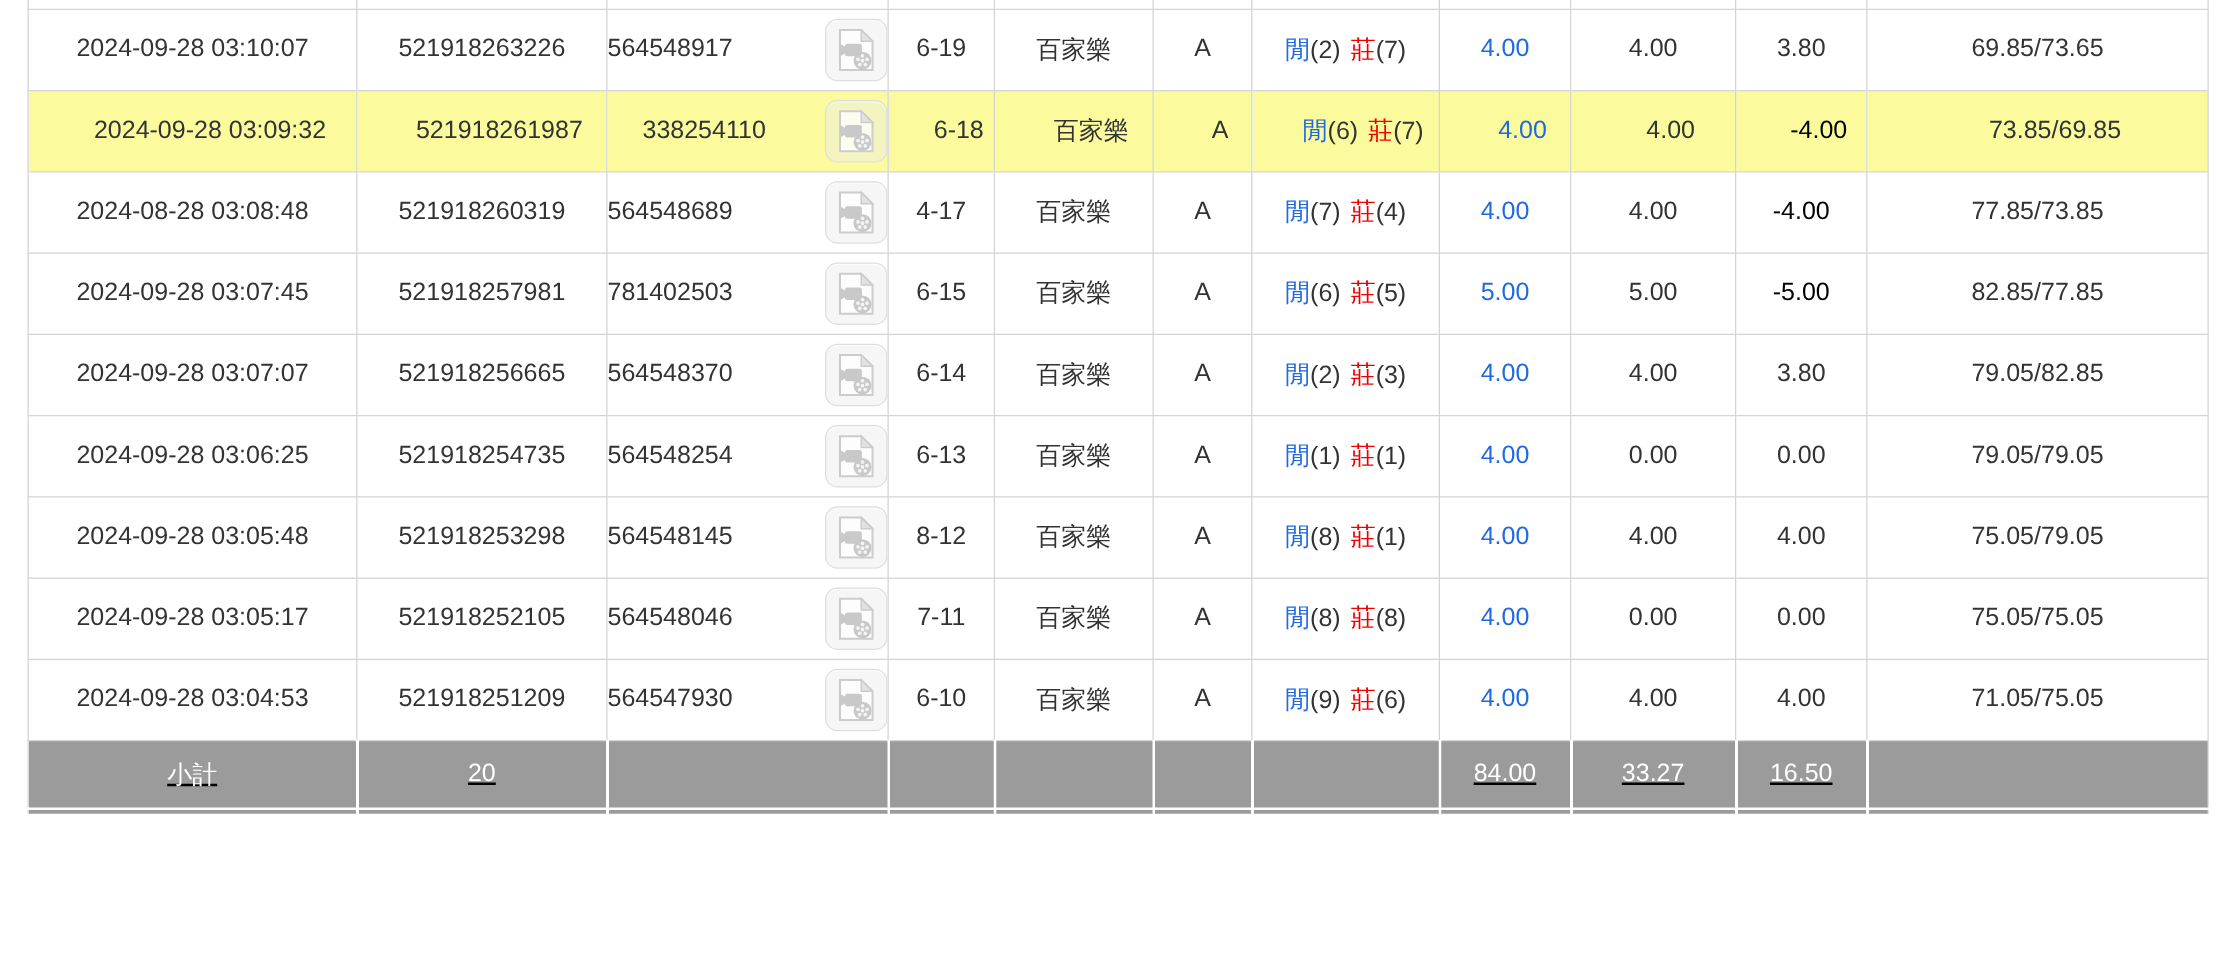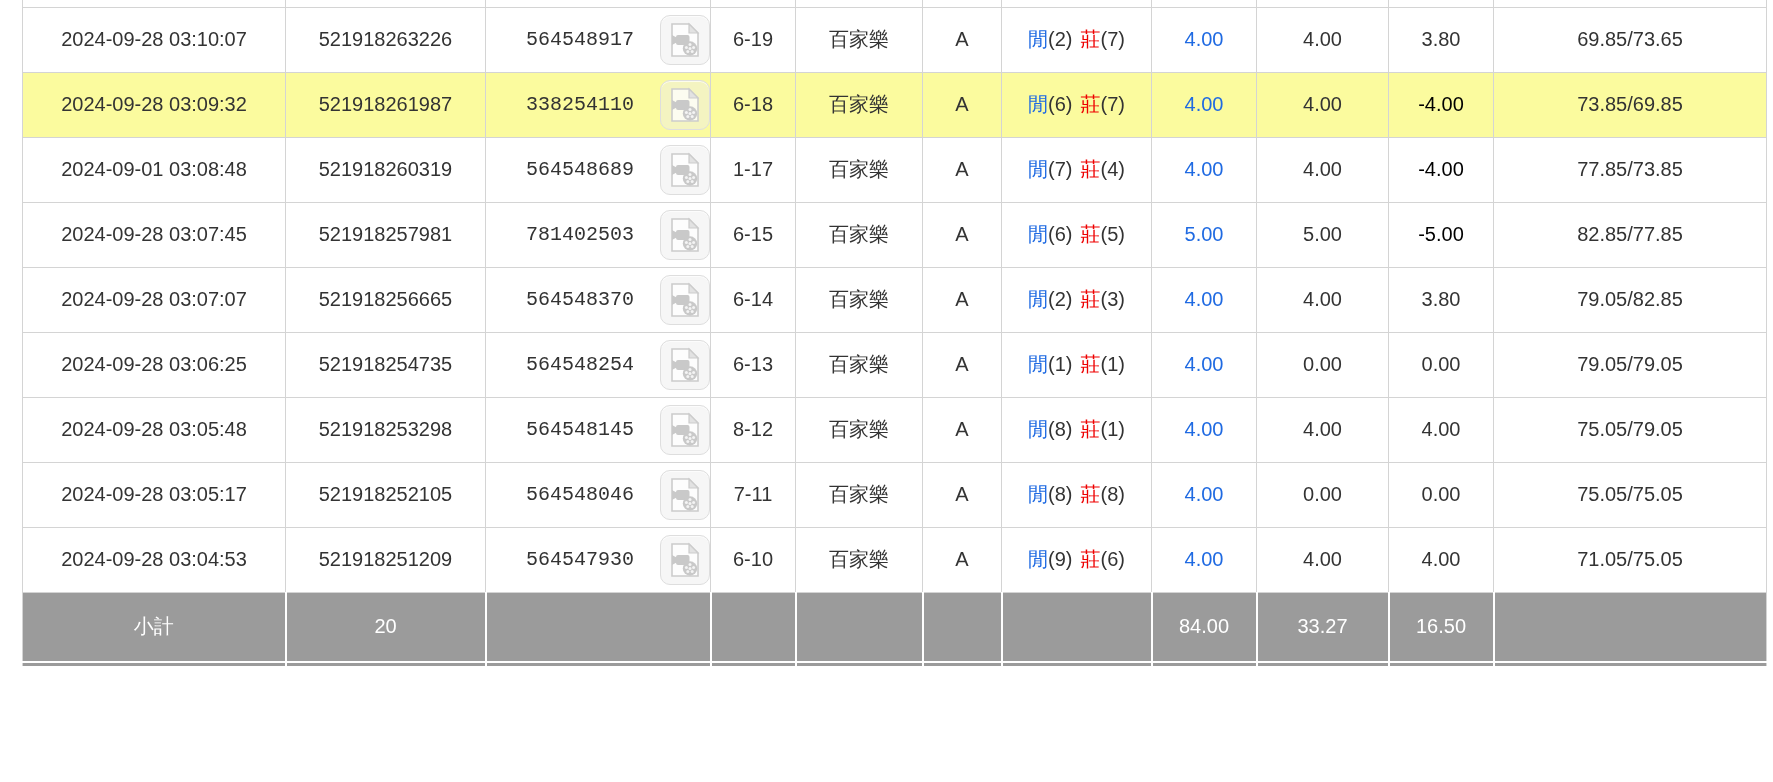--- a/index.html
+++ b/index.html
@@ -13,35 +13,35 @@
   }
   td{
     border:1px solid #d4d4d4;
     text-align:center;vertical-align:middle;
     font-size:20px;color:#333;padding:0;overflow:hidden;white-space:nowrap;
   }
   tr.sliver-top{height:7px;}
   tr.sliver-top td{border-top:none;background:#fff;}
   tr.data{height:65px;}
   tr.data td{background:#fff;}
-  tr.data.hl td{background:#fbfb9e;}
-  .round-wrap{display:flex;align-items:center;justify-content:flex-end;gap:26px;height:100%;font-family:Liberation Mono, monospace;}
+  tr.data.hl td{background:#fbfb9e;padding-left:28px;}
+  .round-wrap{display:flex;align-items:center;justify-content:space-between;gap:14px;height:100%;}
   .video-btn{
     display:inline-flex;align-items:center;justify-content:center;
     width:48px;height:48px;border:1px solid #dedede;border-radius:10px;
     background:rgba(235,235,235,0.45);
     box-shadow:inset 0 1px 0 rgba(255,255,255,0.7);
     cursor:pointer;flex:0 0 auto;
   }
   .blue{color:#1f6ae2;}
   .red{color:#000000;}
   .p-label{color:#1f6ae2;}
   .b-label{color:#ee0000;margin-left:8px;}
   .score{color:#333;}
-  tr.summary{height:70px;}
+  tr.summary{height:55px;text-decoration:underline;}
   tr.summary td{
     background:#9b9b9b;color:#fff;
     border-left:2px solid #fff;border-right:2px solid #fff;
     border-top:1px solid #d4d4d4;border-bottom:2px solid #fff;
   }
   tr.summary td:first-child{border-left:1px solid #d4d4d4;}
   tr.summary td:last-child{border-right:1px solid #d4d4d4;}
   tr.total-sliver{height:4px;}
   tr.total-sliver td{
     background:#9b9b9b;
@@ -143,21 +143,21 @@
     <td>A</td>
     <td>
       <span class="p-label">閒</span><span class="score">(6)</span><span class="b-label">莊</span><span class="score">(7)</span>
     </td>
     <td class="blue">4.00</td>
     <td>4.00</td>
     <td class="red">-4.00</td>
     <td>73.85/69.85</td>
   </tr>
       <tr class="data">
-    <td>2024-09-01 03:08:48</td>
+    <td>2024-08-28 03:08:48</td>
     <td>521918260319</td>
     <td>
       <div class="round-wrap">
         <span>564548689</span>
         <span class="video-btn">
           <svg width="32" height="36" viewBox="0 0 32 36" aria-hidden="true">
             <path d="M3 2 h17 l9 9 v23 h-26 z" fill="#ffffff" fill-opacity="0.75" stroke="#cccccc" stroke-width="1.6"></path>
             <path d="M20 2 l9 9 h-9 z" fill="#e2e2e2" stroke="#cccccc" stroke-width="1.2"></path>
             <path d="M7.5 15.5 L3 13 v10 l4.5-2.5 z" fill="#c9c9c9"></path>
             <rect x="7" y="13" width="13.5" height="10" rx="2" fill="#c9c9c9"></rect>
@@ -165,21 +165,21 @@
             <circle cx="21" cy="26.5" r="1.5" fill="#f4f4f4"></circle>
             <circle cx="21" cy="22.6" r="1.5" fill="#f4f4f4"></circle>
             <circle cx="17.4" cy="25.4" r="1.5" fill="#f4f4f4"></circle>
             <circle cx="18.8" cy="29.6" r="1.5" fill="#f4f4f4"></circle>
             <circle cx="23.2" cy="29.6" r="1.5" fill="#f4f4f4"></circle>
             <circle cx="24.6" cy="25.4" r="1.5" fill="#f4f4f4"></circle>
           </svg>
         </span>
       </div>
     </td>
-    <td>1-17</td>
+    <td>4-17</td>
     <td>百家樂</td>
     <td>A</td>
     <td>
       <span class="p-label">閒</span><span class="score">(7)</span><span class="b-label">莊</span><span class="score">(4)</span>
     </td>
     <td class="blue">4.00</td>
     <td>4.00</td>
     <td class="red">-4.00</td>
     <td>77.85/73.85</td>
   </tr>

